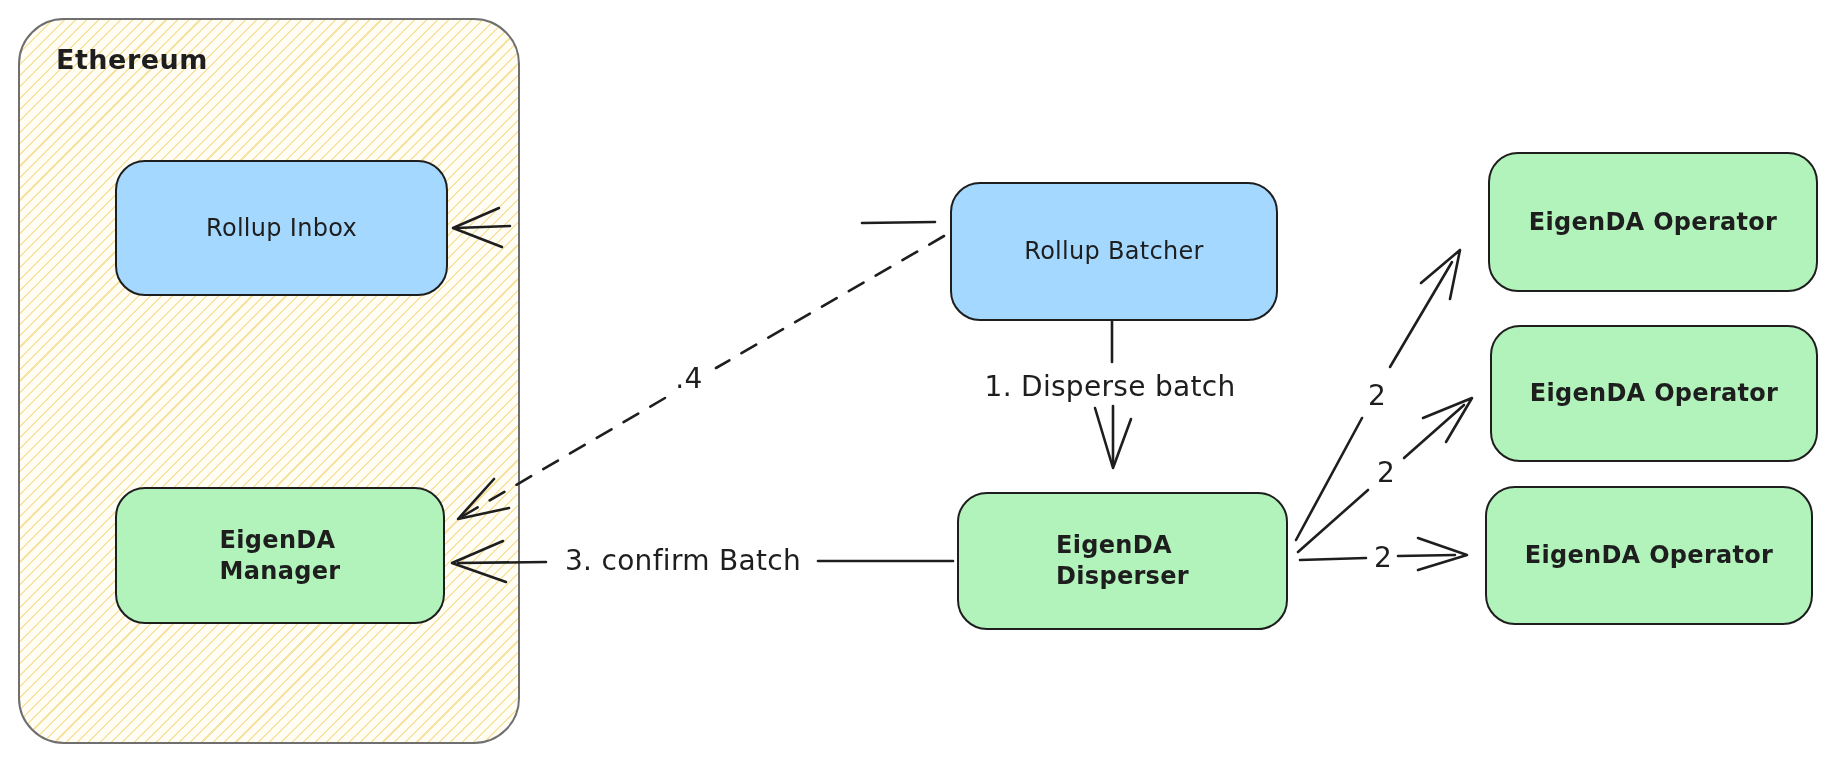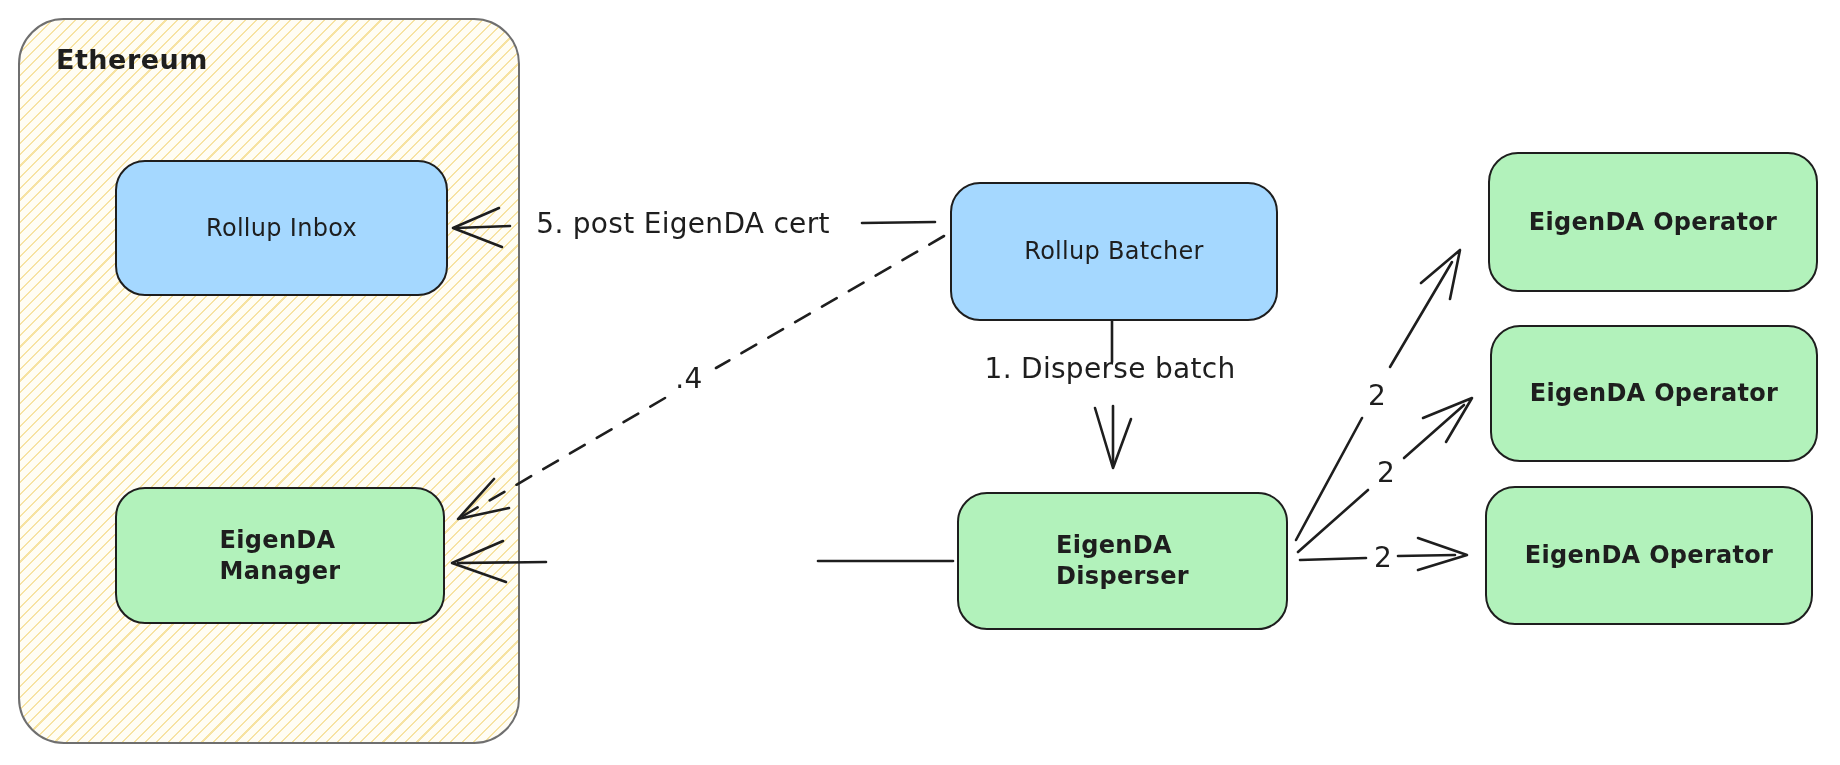--- a/index.html
+++ b/index.html
@@ -92,21 +92,21 @@
   .edge-label {
     position: absolute;
     font-size: 28px;
     line-height: 36px;
     text-align: center;
     letter-spacing: 0.3px;
     white-space: nowrap;
   }
   #label-post-cert      { left: 505px;  top: 206px; width: 356px; }
   #label-confirm-batch  { left: 550px;  top: 543px; width: 266px; }
-  #label-disperse-batch { left: 975px;  top: 351px; width: 270px; }
+  #label-disperse-batch { left: 975px;  top: 369px; width: 270px; }
   #label-dashed-4       { left: 668px;  top: 361px; width: 42px;  }
   #label-shard-1        { left: 1360px; top: 378px; width: 34px;  }
   #label-shard-2        { left: 1369px; top: 455px; width: 34px;  }
   #label-shard-3        { left: 1366px; top: 540px; width: 34px;  }
 </style>
 </head>
 <body>
 
 <div class="canvas">
 
@@ -167,22 +167,22 @@
 
   <div class="node green" id="node-eigenda-disperser">EigenDA
 Disperser</div>
 
   <div class="node green" id="node-operator-1">EigenDA Operator</div>
 
   <div class="node green" id="node-operator-2">EigenDA Operator</div>
 
   <div class="node green" id="node-operator-3">EigenDA Operator</div>
 
-  <div class="edge-label" id="label-post-cert">5. post EigenDA cert</div>
 
+  <div class="edge-label" id="label-confirm-batch">3. confirm Batch</div>
 
   <div class="edge-label" id="label-disperse-batch">1. Disperse batch</div>
 
   <div class="edge-label" id="label-dashed-4">.4</div>
 
   <div class="edge-label" id="label-shard-1">2</div>
 
   <div class="edge-label" id="label-shard-2">2</div>
 
   <div class="edge-label" id="label-shard-3">2</div>

